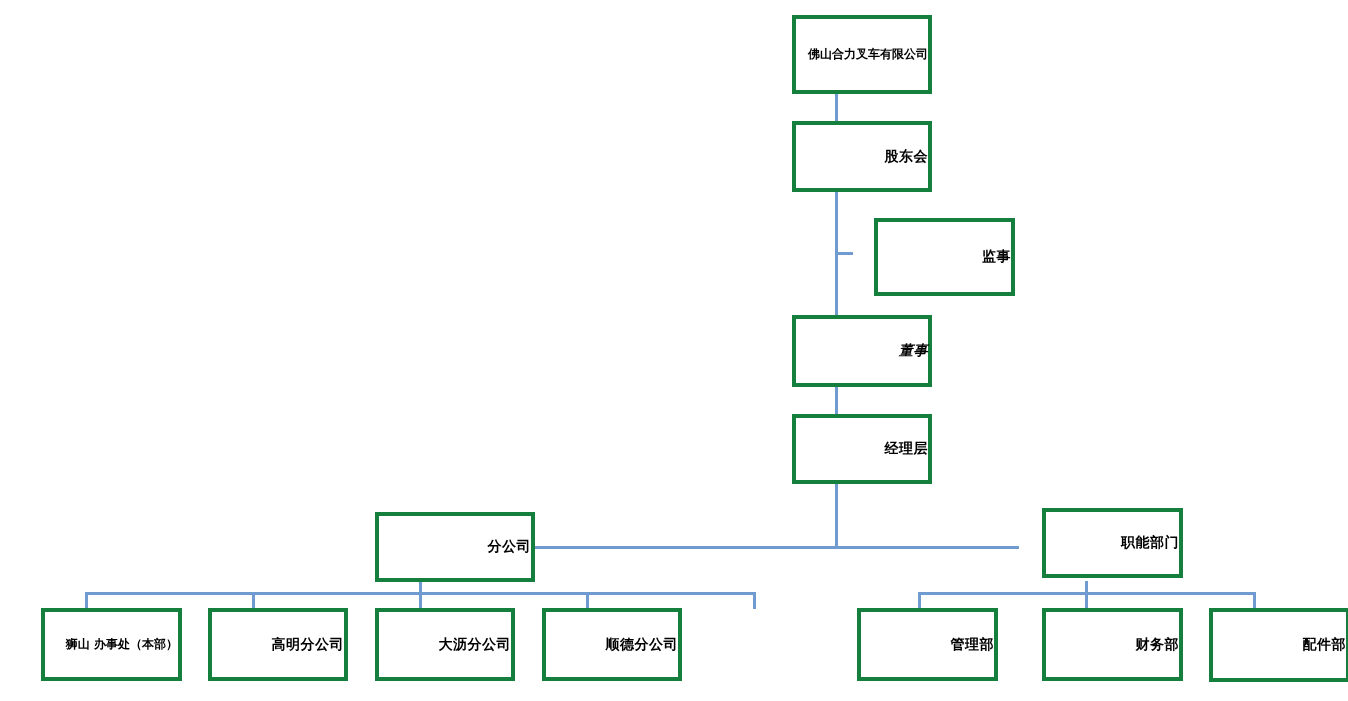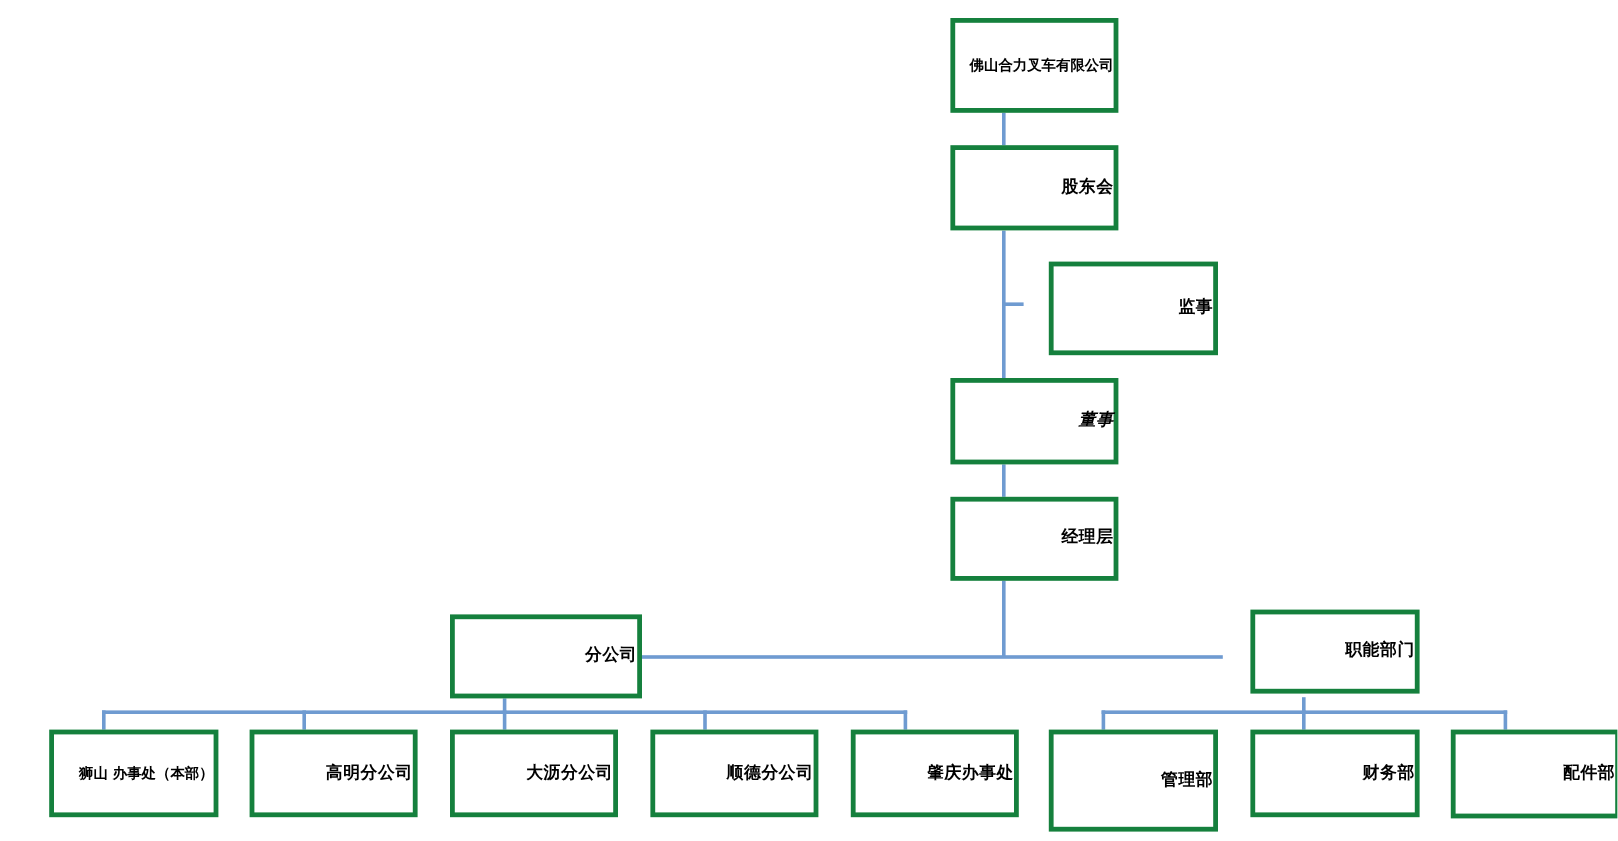--- a/index.html
+++ b/index.html
@@ -122,25 +122,22 @@
   </div>
 
   <div class="node" style="left:350px; top:608px; width:140px; height:73px;">
     <span class="node-label">大沥分公司</span>
   </div>
 
   <div class="node" style="left:517px; top:608px; width:140px; height:73px;">
     <span class="node-label">顺德分公司</span>
   </div>
 
-  <div class="node" style="left:684px; top:608px; width:140px; height:73px;">
-    <span class="node-label">肇庆办事处</span>
-  </div>
 
-  <div class="node" style="left:849px; top:608px; width:141px; height:85px;">
+  <div class="node" style="left:832px; top:608px; width:141px; height:73px;">
     <span class="node-label">管理部</span>
   </div>
 
   <div class="node" style="left:1017px; top:608px; width:141px; height:73px;padding-left:14px;">
     <span class="node-label">财务部</span>
   </div>
 
   <div class="node" style="left:1184px; top:608px; width:141px; height:74px;">
     <span class="node-label">配件部</span>
   </div>

